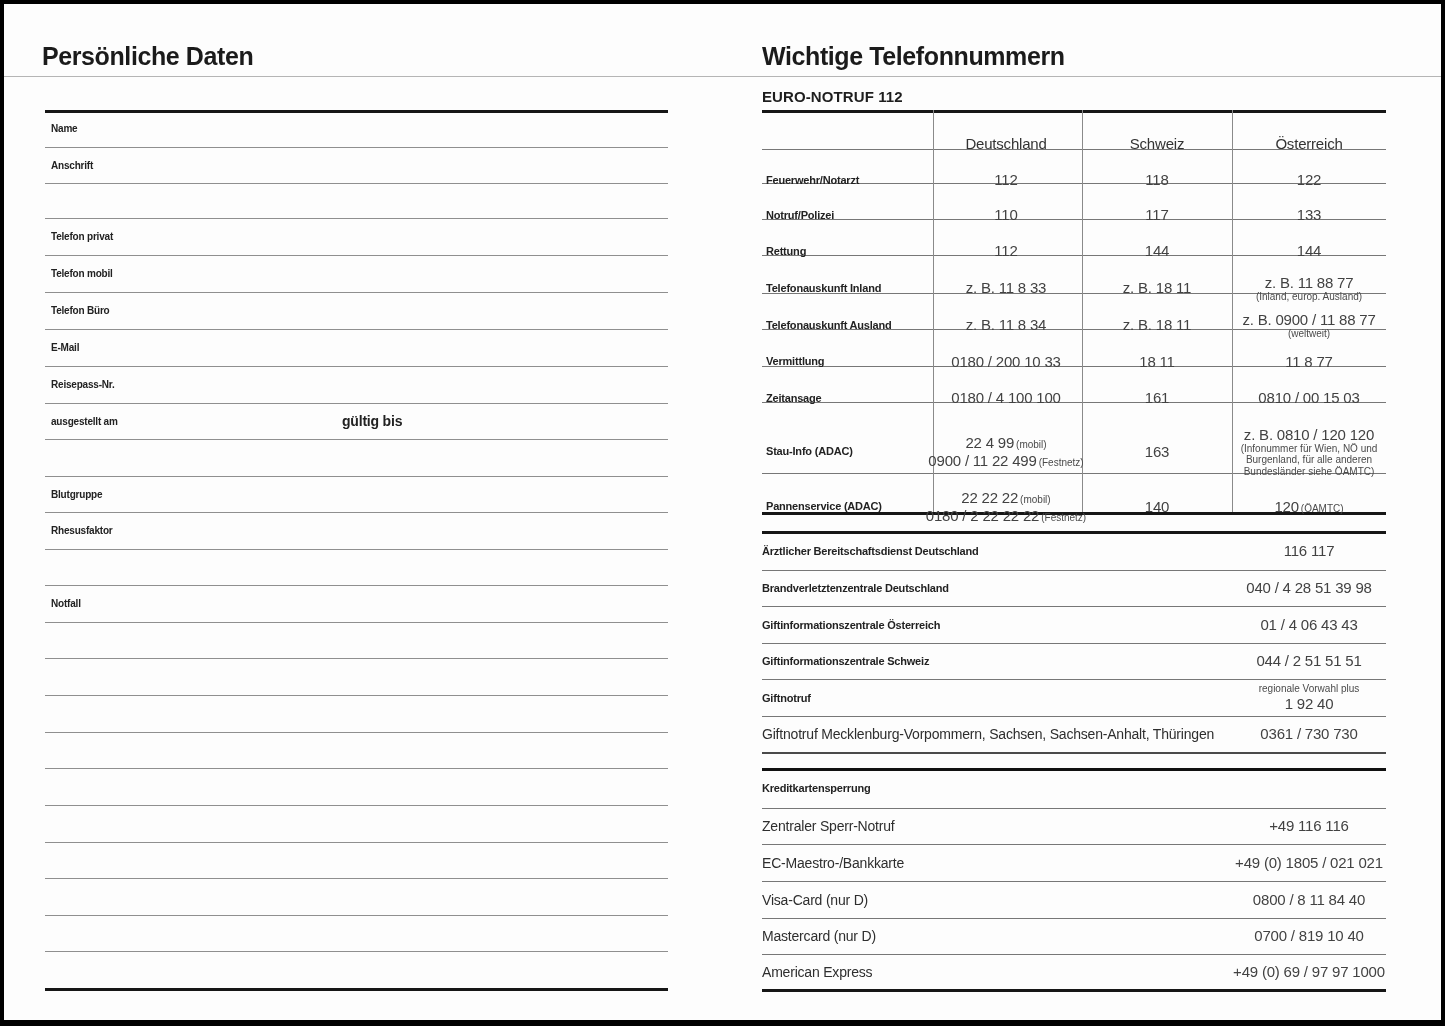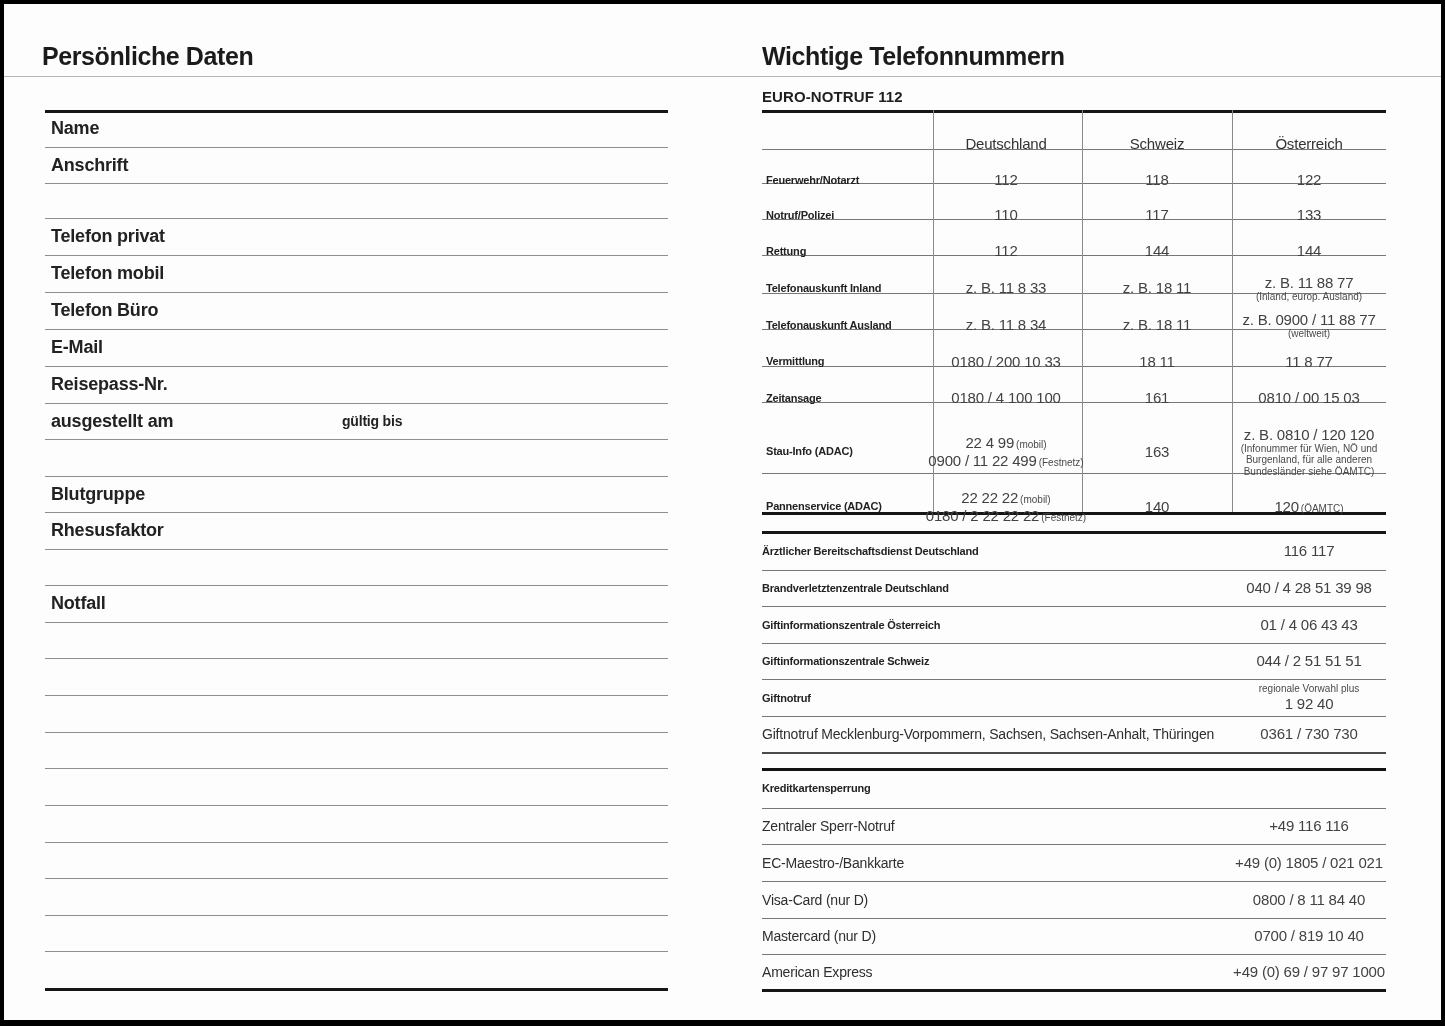--- a/index.html
+++ b/index.html
@@ -8,21 +8,21 @@
   .frame{position:absolute;inset:0;border:4px solid #000;border-bottom-width:6px;pointer-events:none;z-index:50;}
   .title{position:absolute;top:42px;font-size:25px;font-weight:bold;letter-spacing:-0.4px;color:#1b1b1b;white-space:nowrap;}
   .hl{position:absolute;height:1px;background:#8f8f8f;}
   .hl.light{background:#b5b5b5;}
   .hl.dark{background:#777;}
   .thick{position:absolute;height:2.5px;background:#161616;}
   .thick3{position:absolute;height:3px;background:#111;}
   .med{position:absolute;height:2px;background:#4a4a4a;}
   .vl{position:absolute;width:1.3px;background:#8a8a8a;}
   .lrow{position:absolute;left:51px;width:610px;display:flex;align-items:center;}
-  .flabel{font-size:18px;font-weight:bold;letter-spacing:-0.2px;color:#222;white-space:nowrap;}
+  .flabel{font-size:10px;font-weight:bold;letter-spacing:-0.2px;color:#222;white-space:nowrap;}
   .flabel2{position:absolute;left:291px;font-size:14px;font-weight:bold;letter-spacing:-0.2px;color:#222;}
   .euro-head{position:absolute;left:762px;top:88px;height:20px;font-size:15px;font-weight:bold;letter-spacing:0.1px;color:#1e1e1e;}
   .trow{position:absolute;left:762px;width:624px;display:flex;}
   .tc{display:flex;flex-direction:column;align-items:center;justify-content:center;text-align:center;line-height:1.15;margin-top:28px;}
   .tc.lab{align-items:flex-start;text-align:left;padding-left:4px;box-sizing:border-box;}
   .c0{width:168px;} .c1{width:152px;} .c2{width:150px;} .c3{width:154px;}
   .hdr{font-size:15px;color:#333;letter-spacing:-0.2px;}
   .num{font-size:15px;color:#424242;letter-spacing:-0.2px;white-space:nowrap;}
   .blab{font-size:11px;font-weight:bold;letter-spacing:-0.2px;color:#222;white-space:nowrap;}
   .rlab{font-size:14px;letter-spacing:-0.2px;color:#2e2e2e;white-space:nowrap;}

